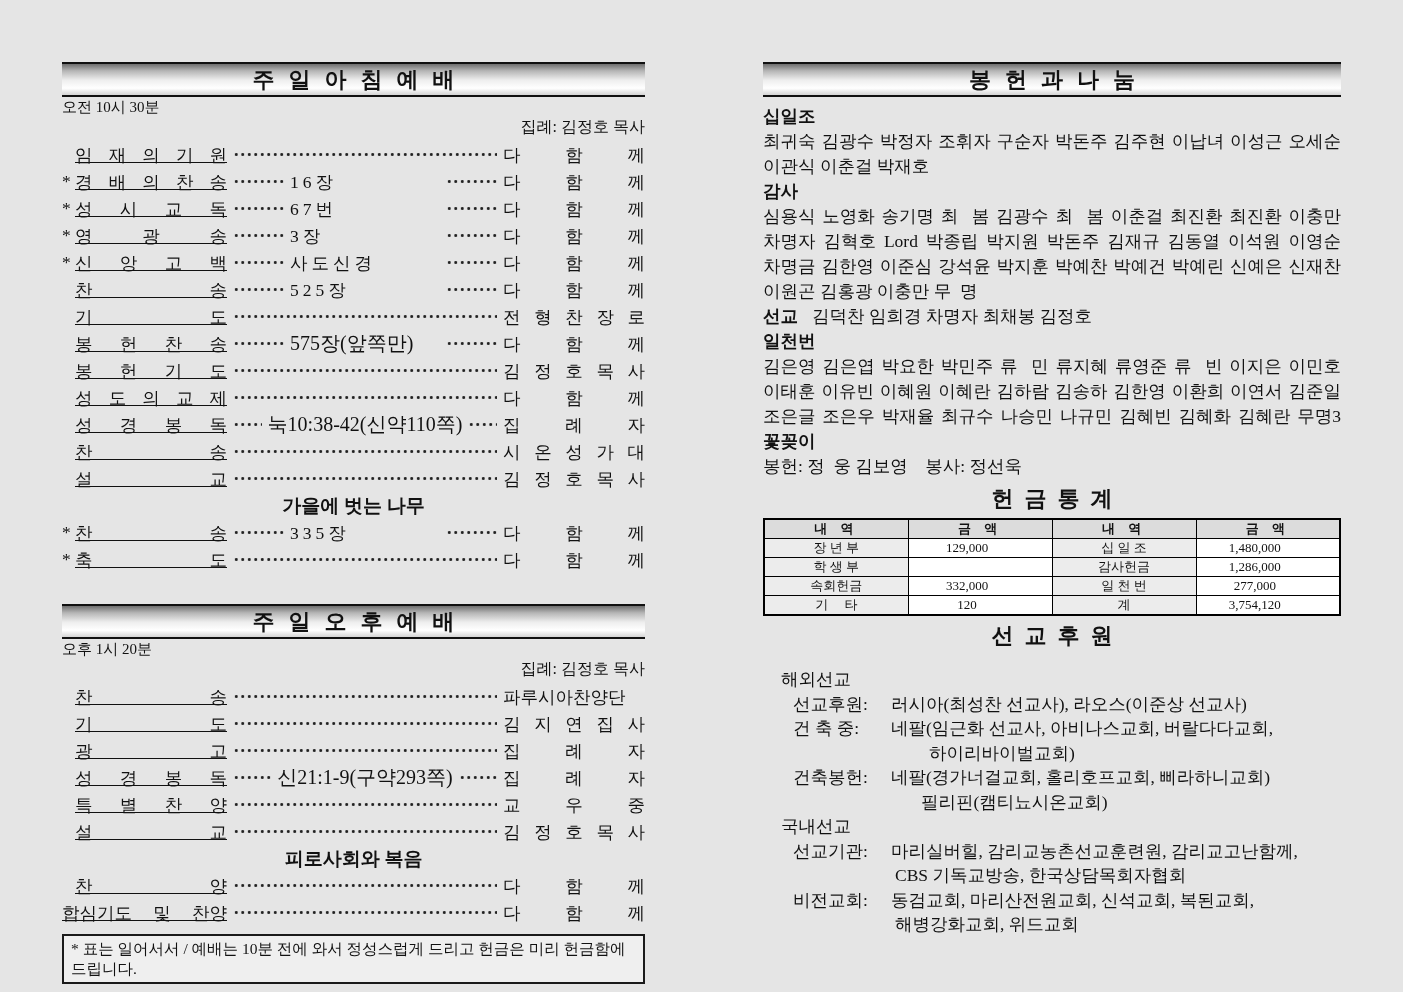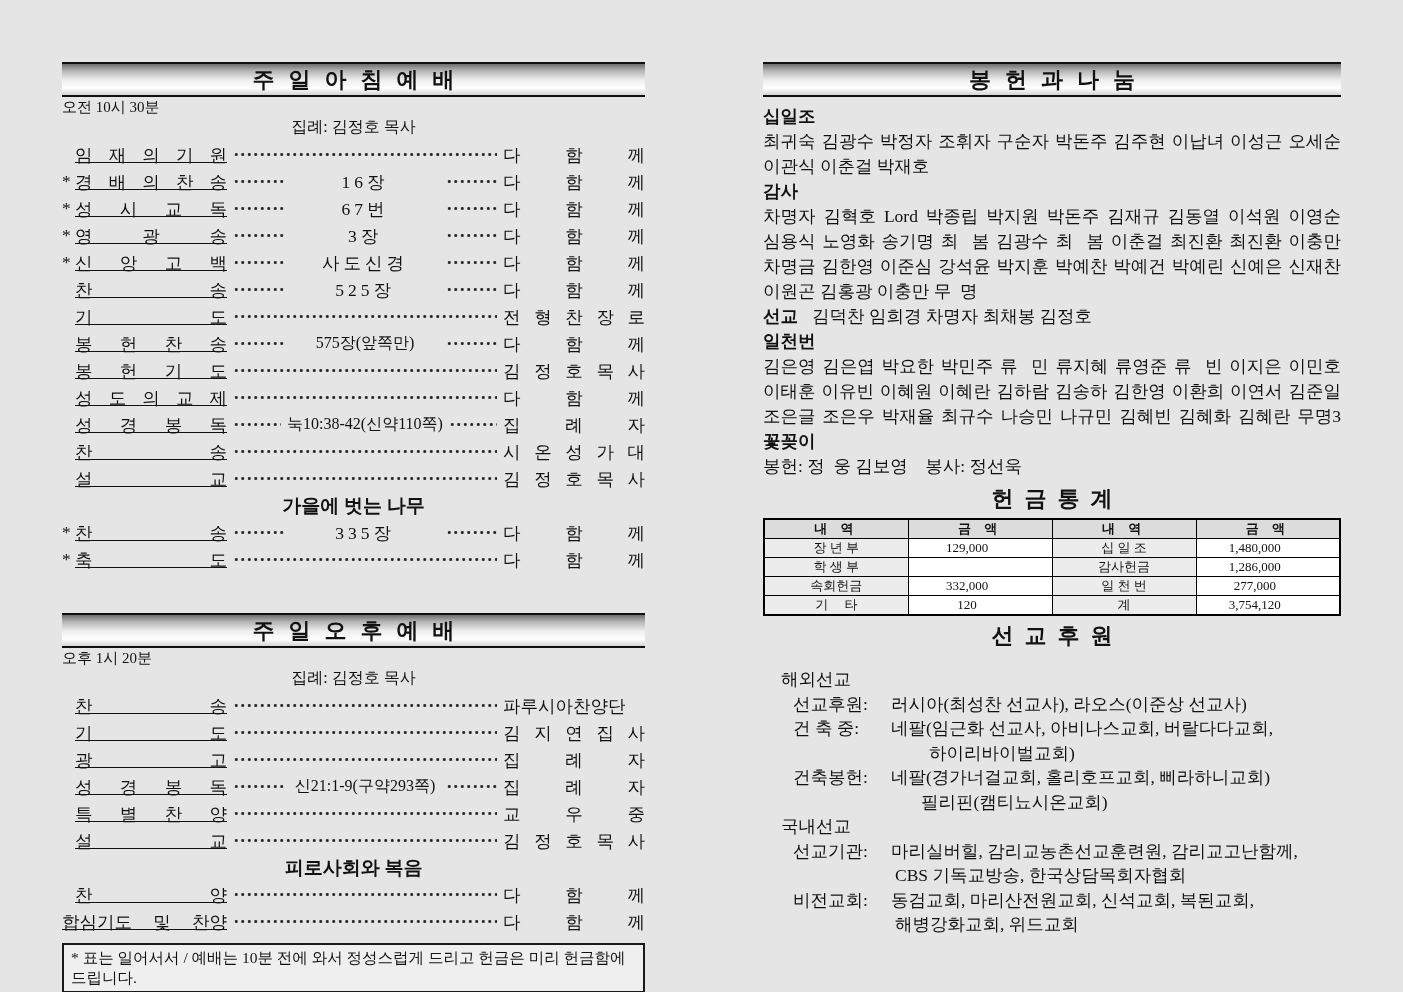--- a/index.html
+++ b/index.html
@@ -8,36 +8,36 @@
   .col{position:absolute;top:62px;}
   .col-left{left:62px;width:583px;}
   .col-right{left:763px;width:578px;}
 
   .banner{height:31px;border-top:2px solid #101010;border-bottom:2px solid #101010;
           background:linear-gradient(to bottom,#6e6e6e 0%,#b5b5b5 22%,#eeeeee 52%,#ffffff 78%,#d4d4d4 100%);
           display:flex;align-items:center;justify-content:center;}
   .banner span{font-weight:bold;font-size:22px;letter-spacing:14px;padding-left:14px;}
 
   .svc-time{font-size:15px;line-height:19px;margin-top:1px;}
-  .svc-leader{font-size:16px;line-height:19px;text-align:center;margin-bottom:5px;}
+  .svc-leader{font-size:16px;line-height:19px;text-align:right;margin-bottom:5px;}
 
   .order-row{display:flex;align-items:center;height:27px;font-size:17.5px;}
   .star{width:13px;flex:0 0 13px;}
   .olabel{width:152px;flex:0 0 152px;text-align:justify;text-align-last:justify;text-decoration:underline;}
   .olabel.full{width:165px;flex:0 0 165px;}
   .dots{flex:1 1 auto;height:27px;margin:0 6px;
         background-image:radial-gradient(circle,#222 1.2px,transparent 1.7px);
         background-size:6.5px 27px;background-repeat:repeat-x;background-position:0 50%;}
-  .omid{flex:0 0 auto;min-width:150px;text-align:center;}
+  .omid{flex:0 0 auto;min-width:150px;}
   .omid.spread{letter-spacing:4px;}
-  .omid.small{font-size:16px;}
+  .omid.small{font-size:20px;}
   .oright{width:142px;flex:0 0 142px;text-align:justify;text-align-last:justify;}
   .sermon-title{height:27px;line-height:27px;text-align:center;font-weight:bold;font-size:19px;}
 
-  .svc2{margin-top:40px;}
+  .svc2{margin-top:31px;}
   .footnote{margin-top:8px;border:2px solid #1a1a1a;background:#efefef;
             font-size:15.5px;line-height:20px;padding:3px 7px;}
 
   .group-heading{font-weight:bold;font-size:17.5px;line-height:25px;}
   .name-line{font-size:17.5px;line-height:25px;white-space:normal;}
   .name-line.just{text-align:justify;text-align-last:justify;}
   .inline-group{display:flex;gap:14px;}
   .offering-list{margin-top:7px;}
 
   .mid-title{text-align:center;font-weight:bold;font-size:22px;line-height:26px;
@@ -242,22 +242,22 @@
 
   <div class="col col-right">
     <div class="banner">
       <span>봉헌과나눔</span>
     </div>
     <div id="offering-groups" class="offering-list">
         <div class="group-heading">십일조</div>
         <div class="name-line just">최귀숙 김광수 박정자 조휘자 구순자 박돈주 김주현 이납녀 이성근 오세순</div>
         <div class="name-line">이관식 이춘걸 박재호</div>
         <div class="group-heading">감사</div>
+        <div class="name-line just">심용식 노영화 송기명 최&nbsp;&nbsp;봄 김광수 최&nbsp;&nbsp;봄 이춘걸 최진환 최진환 이충만</div>
         <div class="name-line just">차명자 김혁호 Lord 박종립 박지원 박돈주 김재규 김동열 이석원 이영순</div>
-        <div class="name-line just">심용식 노영화 송기명 최&nbsp;&nbsp;봄 김광수 최&nbsp;&nbsp;봄 이춘걸 최진환 최진환 이충만</div>
         <div class="name-line just">차명금 김한영 이준심 강석윤 박지훈 박예찬 박예건 박예린 신예은 신재찬</div>
         <div class="name-line">이원곤 김홍광 이충만 무&nbsp;&nbsp;명</div>
         <div class="inline-group">
           <span class="group-heading">선교</span>
           <span class="name-line">김덕찬 임희경 차명자 최채봉 김정호</span>
         </div>
         <div class="group-heading">일천번</div>
         <div class="name-line just">김은영 김은엽 박요한 박민주 류&nbsp;&nbsp;민 류지혜 류영준 류&nbsp;&nbsp;빈 이지은 이민호</div>
         <div class="name-line just">이태훈 이유빈 이혜원 이혜란 김하람 김송하 김한영 이환희 이연서 김준일</div>
         <div class="name-line just">조은글 조은우 박재율 최규수 나승민 나규민 김혜빈 김혜화 김혜란 무명3</div>

